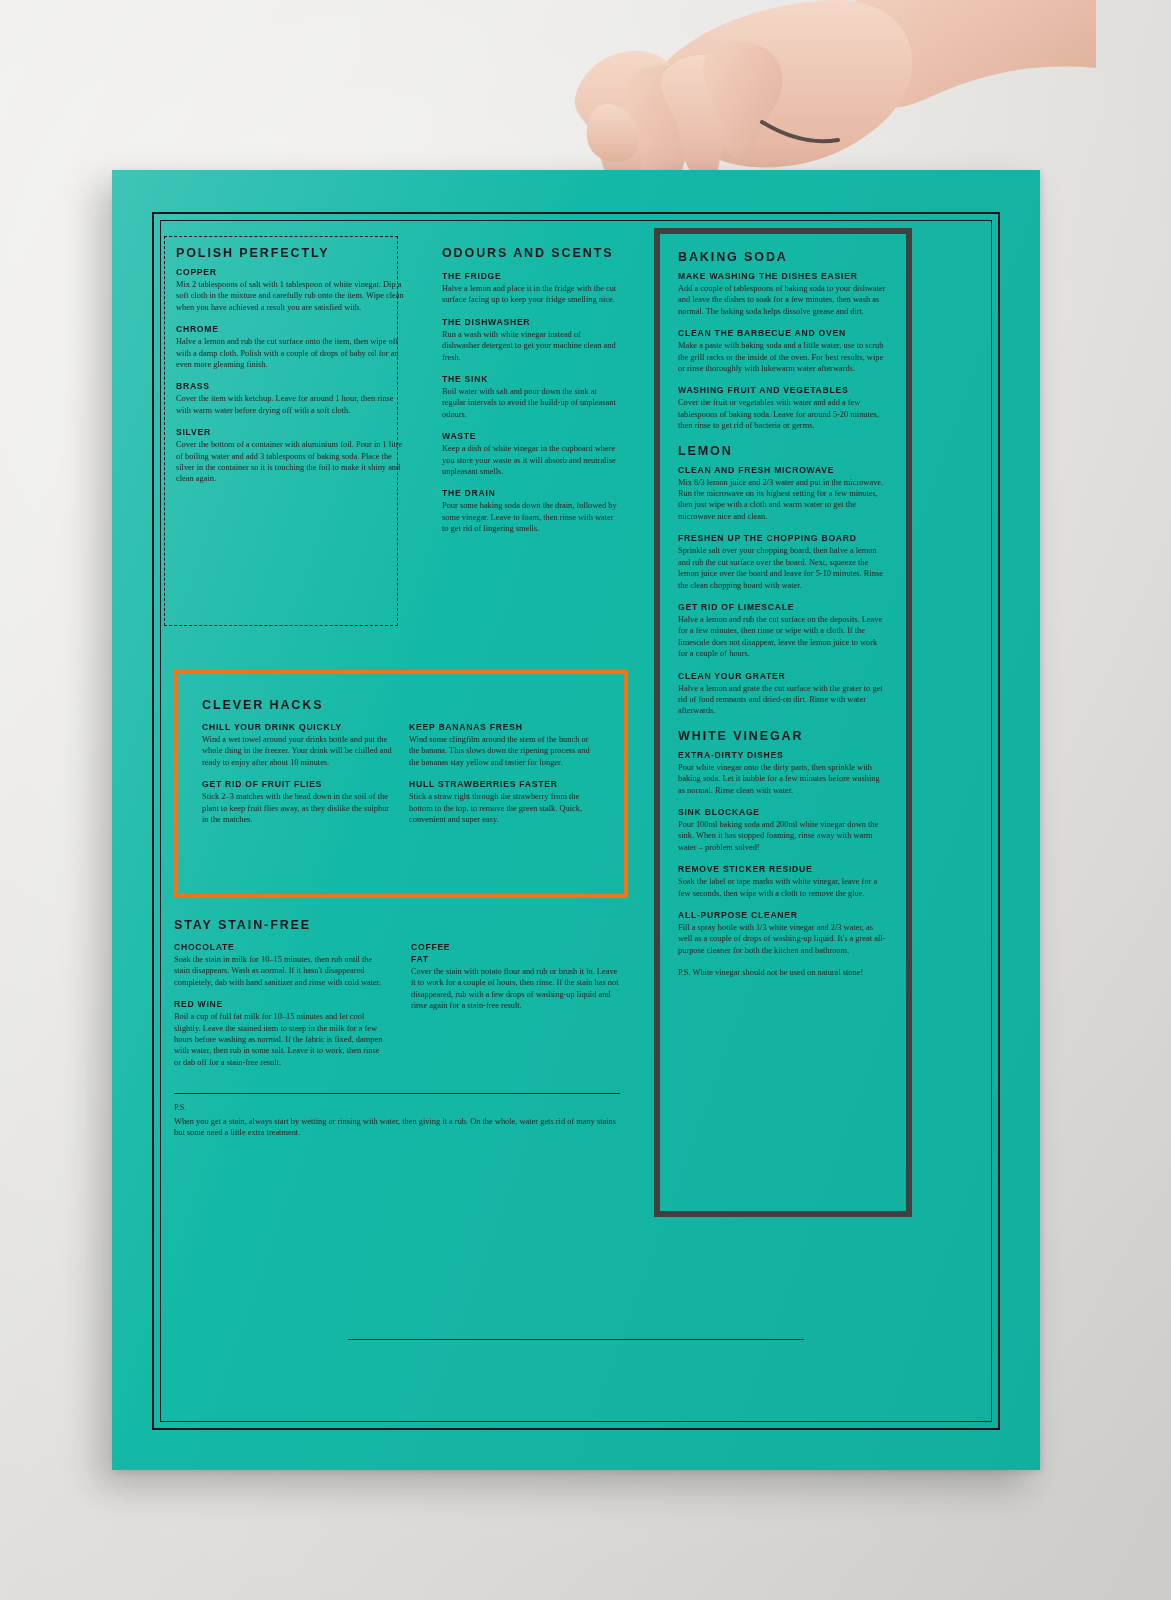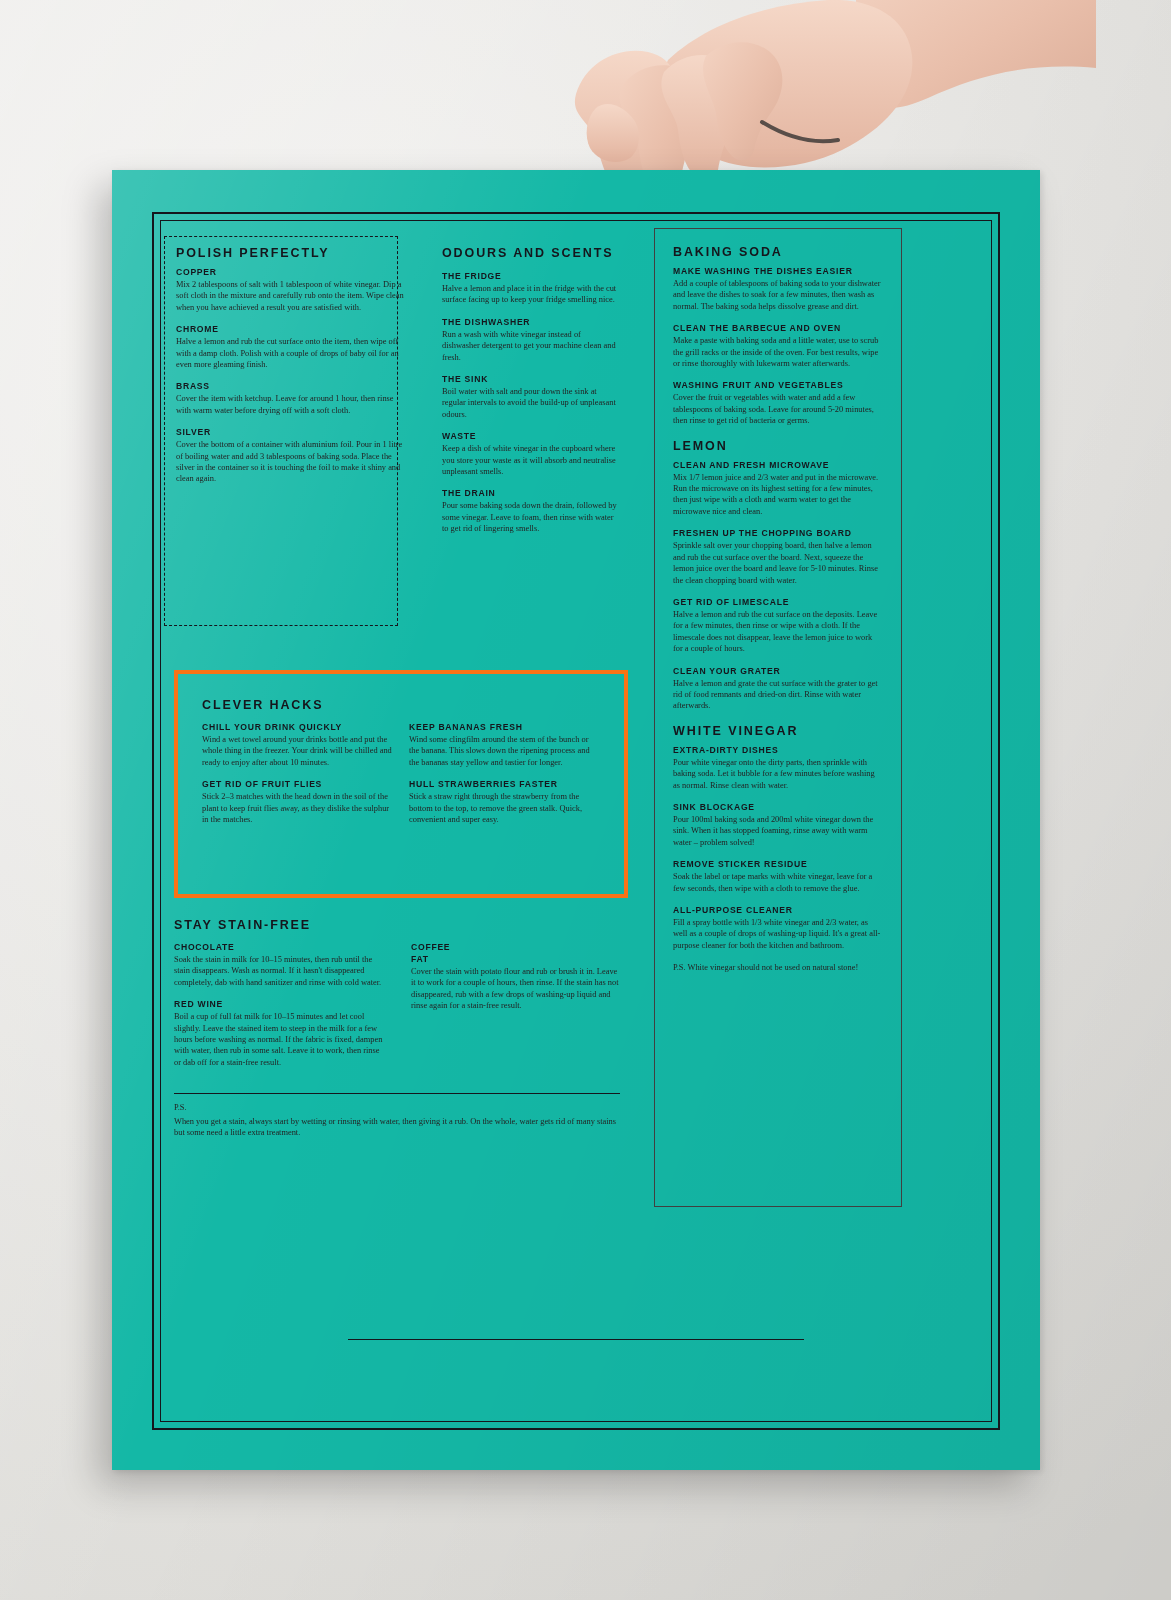--- a/index.html
+++ b/index.html
@@ -54,21 +54,21 @@
     font-size:8.4px;line-height:11.4px;color:#232323;margin:0 0 11px 0;
   }
   .center{text-align:left;}
   
   .col-polish{position:absolute;left:2px;top:10px;width:232px;}
   .dashbox{
     position:absolute;left:-12px;top:-10px;width:232px;height:388px;
     border:1px dashed #15161c;
   }
   .col-odours{position:absolute;left:268px;top:10px;width:175px;}
-  .col-right{position:absolute;left:480px;top:-8px;width:246px;height:977px;border:1px solid #404040;}
+  .col-right{position:absolute;left:480px;top:-8px;width:246px;height:977px;border:6px solid #404040;}
   .col-right-in{position:absolute;left:18px;top:16px;right:18px;}
 
   .hacks{
     position:absolute;left:0px;top:434px;width:446px;height:220px;border:4px solid #f97316;
   }
   .hacks-in{position:absolute;left:24px;top:24px;right:24px;}
   .hack-grid{display:flex;gap:16px;margin-top:10px;}
   .hack-col{flex:1;}
 
   .stain{position:absolute;left:0px;top:682px;width:446px;}
@@ -157,21 +157,21 @@
         <div class="sec-title">BAKING SODA</div>
         <div class="sub">MAKE WASHING THE DISHES EASIER</div>
         <div class="body">Add a couple of tablespoons of baking soda to your dishwater and leave the dishes to soak for a few minutes, then wash as normal. The baking soda helps dissolve grease and dirt.</div>
         <div class="sub">CLEAN THE BARBECUE AND OVEN</div>
         <div class="body">Make a paste with baking soda and a little water, use to scrub the grill racks or the inside of the oven. For best results, wipe or rinse thoroughly with lukewarm water afterwards.</div>
         <div class="sub">WASHING FRUIT AND VEGETABLES</div>
         <div class="body">Cover the fruit or vegetables with water and add a few tablespoons of baking soda. Leave for around 5-20 minutes, then rinse to get rid of bacteria or germs.</div>
 
         <div class="sec-title" style="margin-top:12px">LEMON</div>
         <div class="sub">CLEAN AND FRESH MICROWAVE</div>
-        <div class="body">Mix 1/7 lemon juice and 2/3 water and put in the microwave. Run the microwave on its highest setting for a few minutes, then just wipe with a cloth and warm water to get the microwave nice and clean.</div>
+        <div class="body">Mix 8/3 lemon juice and 2/3 water and put in the microwave. Run the microwave on its highest setting for a few minutes, then just wipe with a cloth and warm water to get the microwave nice and clean.</div>
         <div class="sub">FRESHEN UP THE CHOPPING BOARD</div>
         <div class="body">Sprinkle salt over your chopping board, then halve a lemon and rub the cut surface over the board. Next, squeeze the lemon juice over the board and leave for 5-10 minutes. Rinse the clean chopping board with water.</div>
         <div class="sub">GET RID OF LIMESCALE</div>
         <div class="body">Halve a lemon and rub the cut surface on the deposits. Leave for a few minutes, then rinse or wipe with a cloth. If the limescale does not disappear, leave the lemon juice to work for a couple of hours.</div>
         <div class="sub">CLEAN YOUR GRATER</div>
         <div class="body">Halve a lemon and grate the cut surface with the grater to get rid of food remnants and dried-on dirt. Rinse with water afterwards.</div>
 
         <div class="sec-title" style="margin-top:12px">WHITE VINEGAR</div>
         <div class="sub">EXTRA-DIRTY DISHES</div>
         <div class="body">Pour white vinegar onto the dirty parts, then sprinkle with baking soda. Let it bubble for a few minutes before washing as normal. Rinse clean with water.</div>

